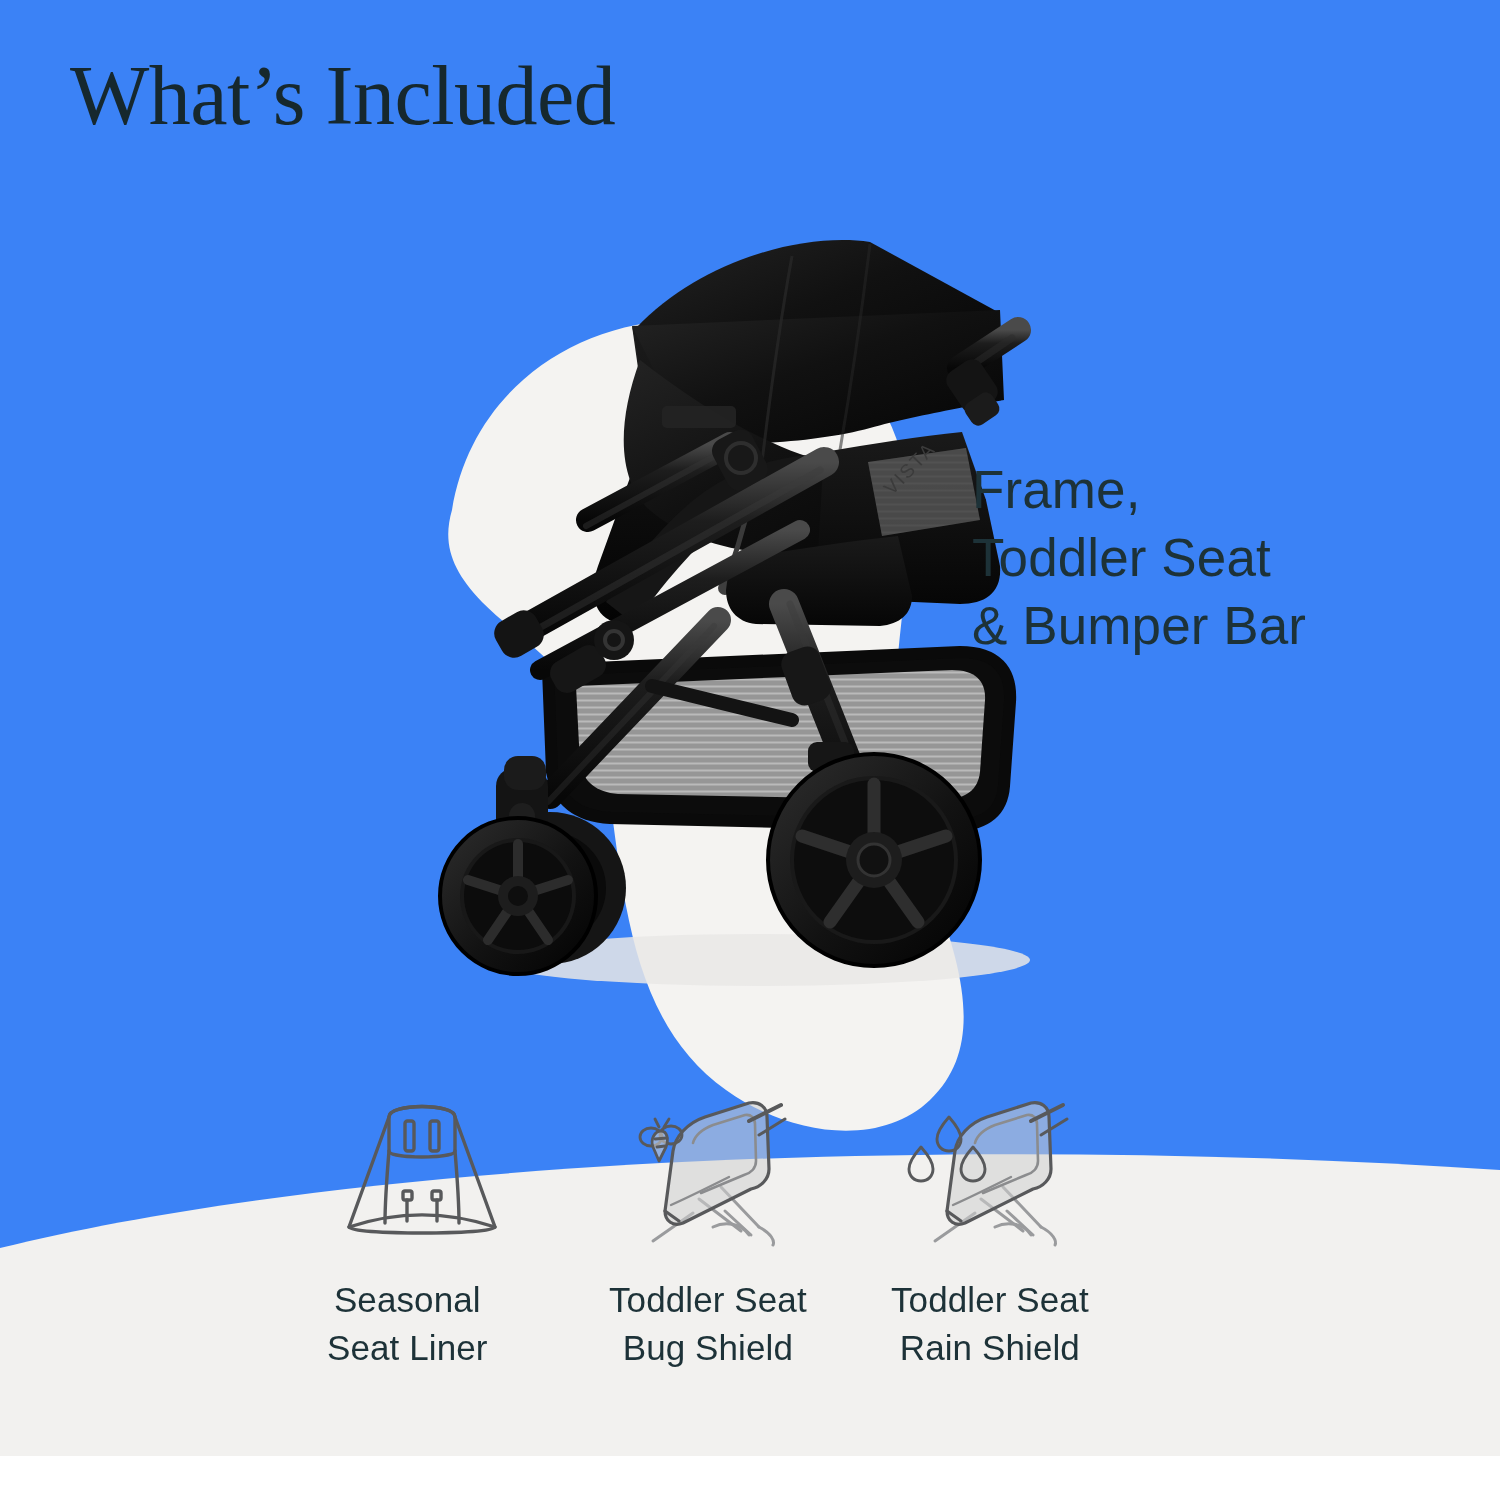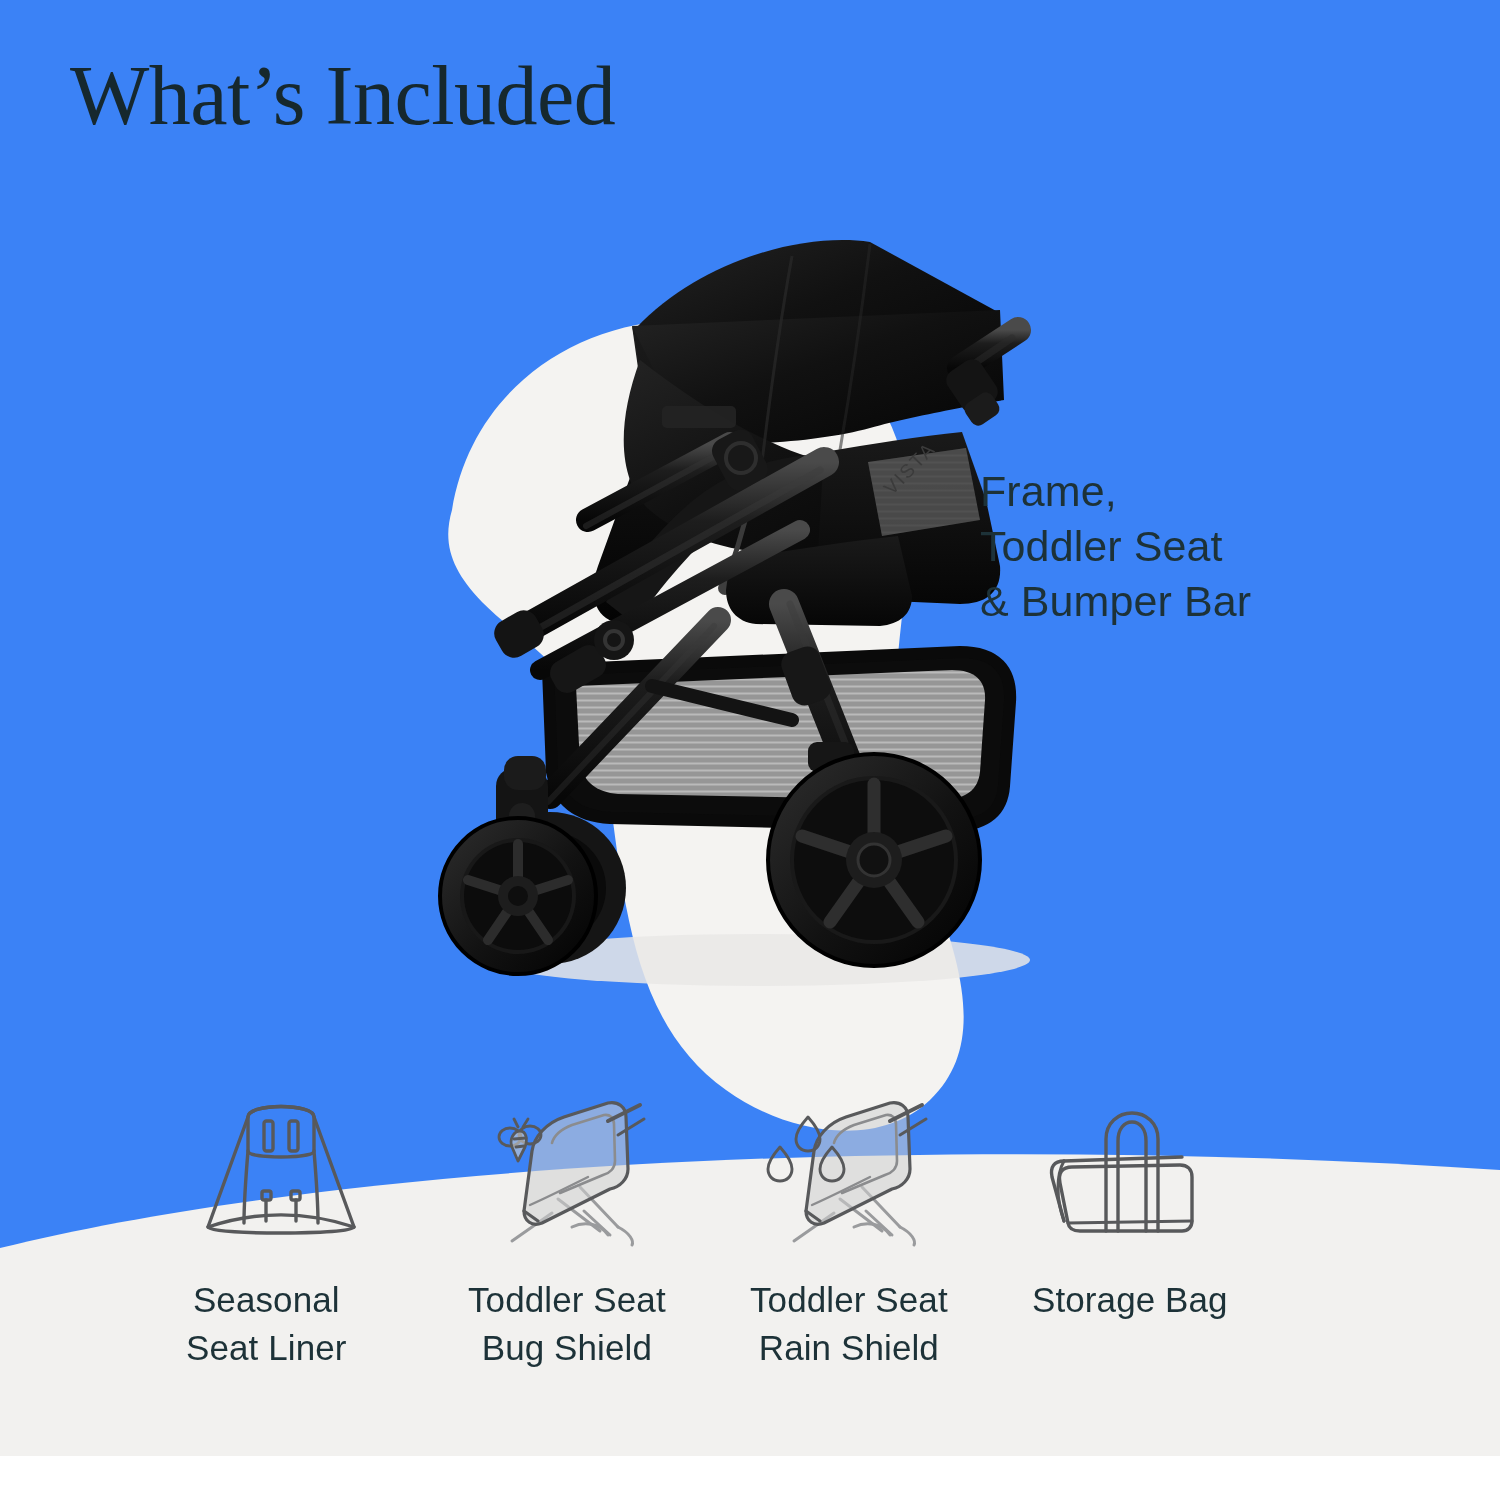--- a/index.html
+++ b/index.html
@@ -49,22 +49,22 @@
     letter-spacing: -0.5px;
     color: #16282e;
     white-space: nowrap;
   }
 
   
   .callout {
     position: absolute;
     left: 972px;
     top: 456px;
-    margin: 8px;
-    font-size: 43px;
+    margin: 0;
+    font-size: 53px;
     line-height: 1.28;
     font-weight: 400;
     color: #1d3238;
     white-space: pre-line;
     letter-spacing: 0.1px;
   }
 
   
   .stroller {
     position: absolute;
@@ -378,37 +378,15 @@
         <g fill="none" stroke="#58595b" stroke-width="2.9" stroke-linejoin="round">
           <path d="M58,22 C66,31 70,38 70,44 C70,51 65,56 58,56 C51,56 46,51 46,44 C46,38 50,31 58,22 Z"></path>
           <path d="M30,52 C38,61 42,68 42,74 C42,81 37,86 30,86 C23,86 18,81 18,74 C18,68 22,61 30,52 Z"></path>
           <path d="M82,52 C90,61 94,68 94,74 C94,81 89,86 82,86 C75,86 70,81 70,74 C70,68 74,61 82,52 Z"></path>
         </g>
       </svg>
       <div class="icon-label">Toddler Seat
 Rain Shield</div>
     </div>
 
-    <div class="icon-cell">
-      <svg class="icon-art" viewBox="0 0 190 155" xmlns="http://www.w3.org/2000/svg">
-        <g fill="none" stroke="#58595b" stroke-width="3.4" stroke-linejoin="round" stroke-linecap="round">
-
-          <path d="M32,66 C22,66 18,72 20,82 L32,126"></path>
-          <path d="M32,66 L150,62"></path>
-
-          <path d="M40,72 C30,72 26,78 28,88 L36,128 C37,134 42,136 48,136
-                   L150,136 C156,136 160,132 160,126 L160,82
-                   C160,74 155,70 148,70 Z"></path>
-
-          <path d="M36,128 L160,126" stroke-width="3"></path>
-
-          <path d="M74,136 L74,44 C74,28 86,18 100,18 C114,18 126,28 126,44 L126,136"></path>
-
-          <path d="M86,136 L86,46 C86,34 92,27 100,27 C108,27 114,34 114,46 L114,136"></path>
-
-          <path d="M32,66 C24,80 24,104 32,126" stroke-width="3"></path>
-        </g>
-      </svg>
-      <div class="icon-label">Storage Bag</div>
-    </div>
 
   </div>
 </div>
 
 </body></html>

